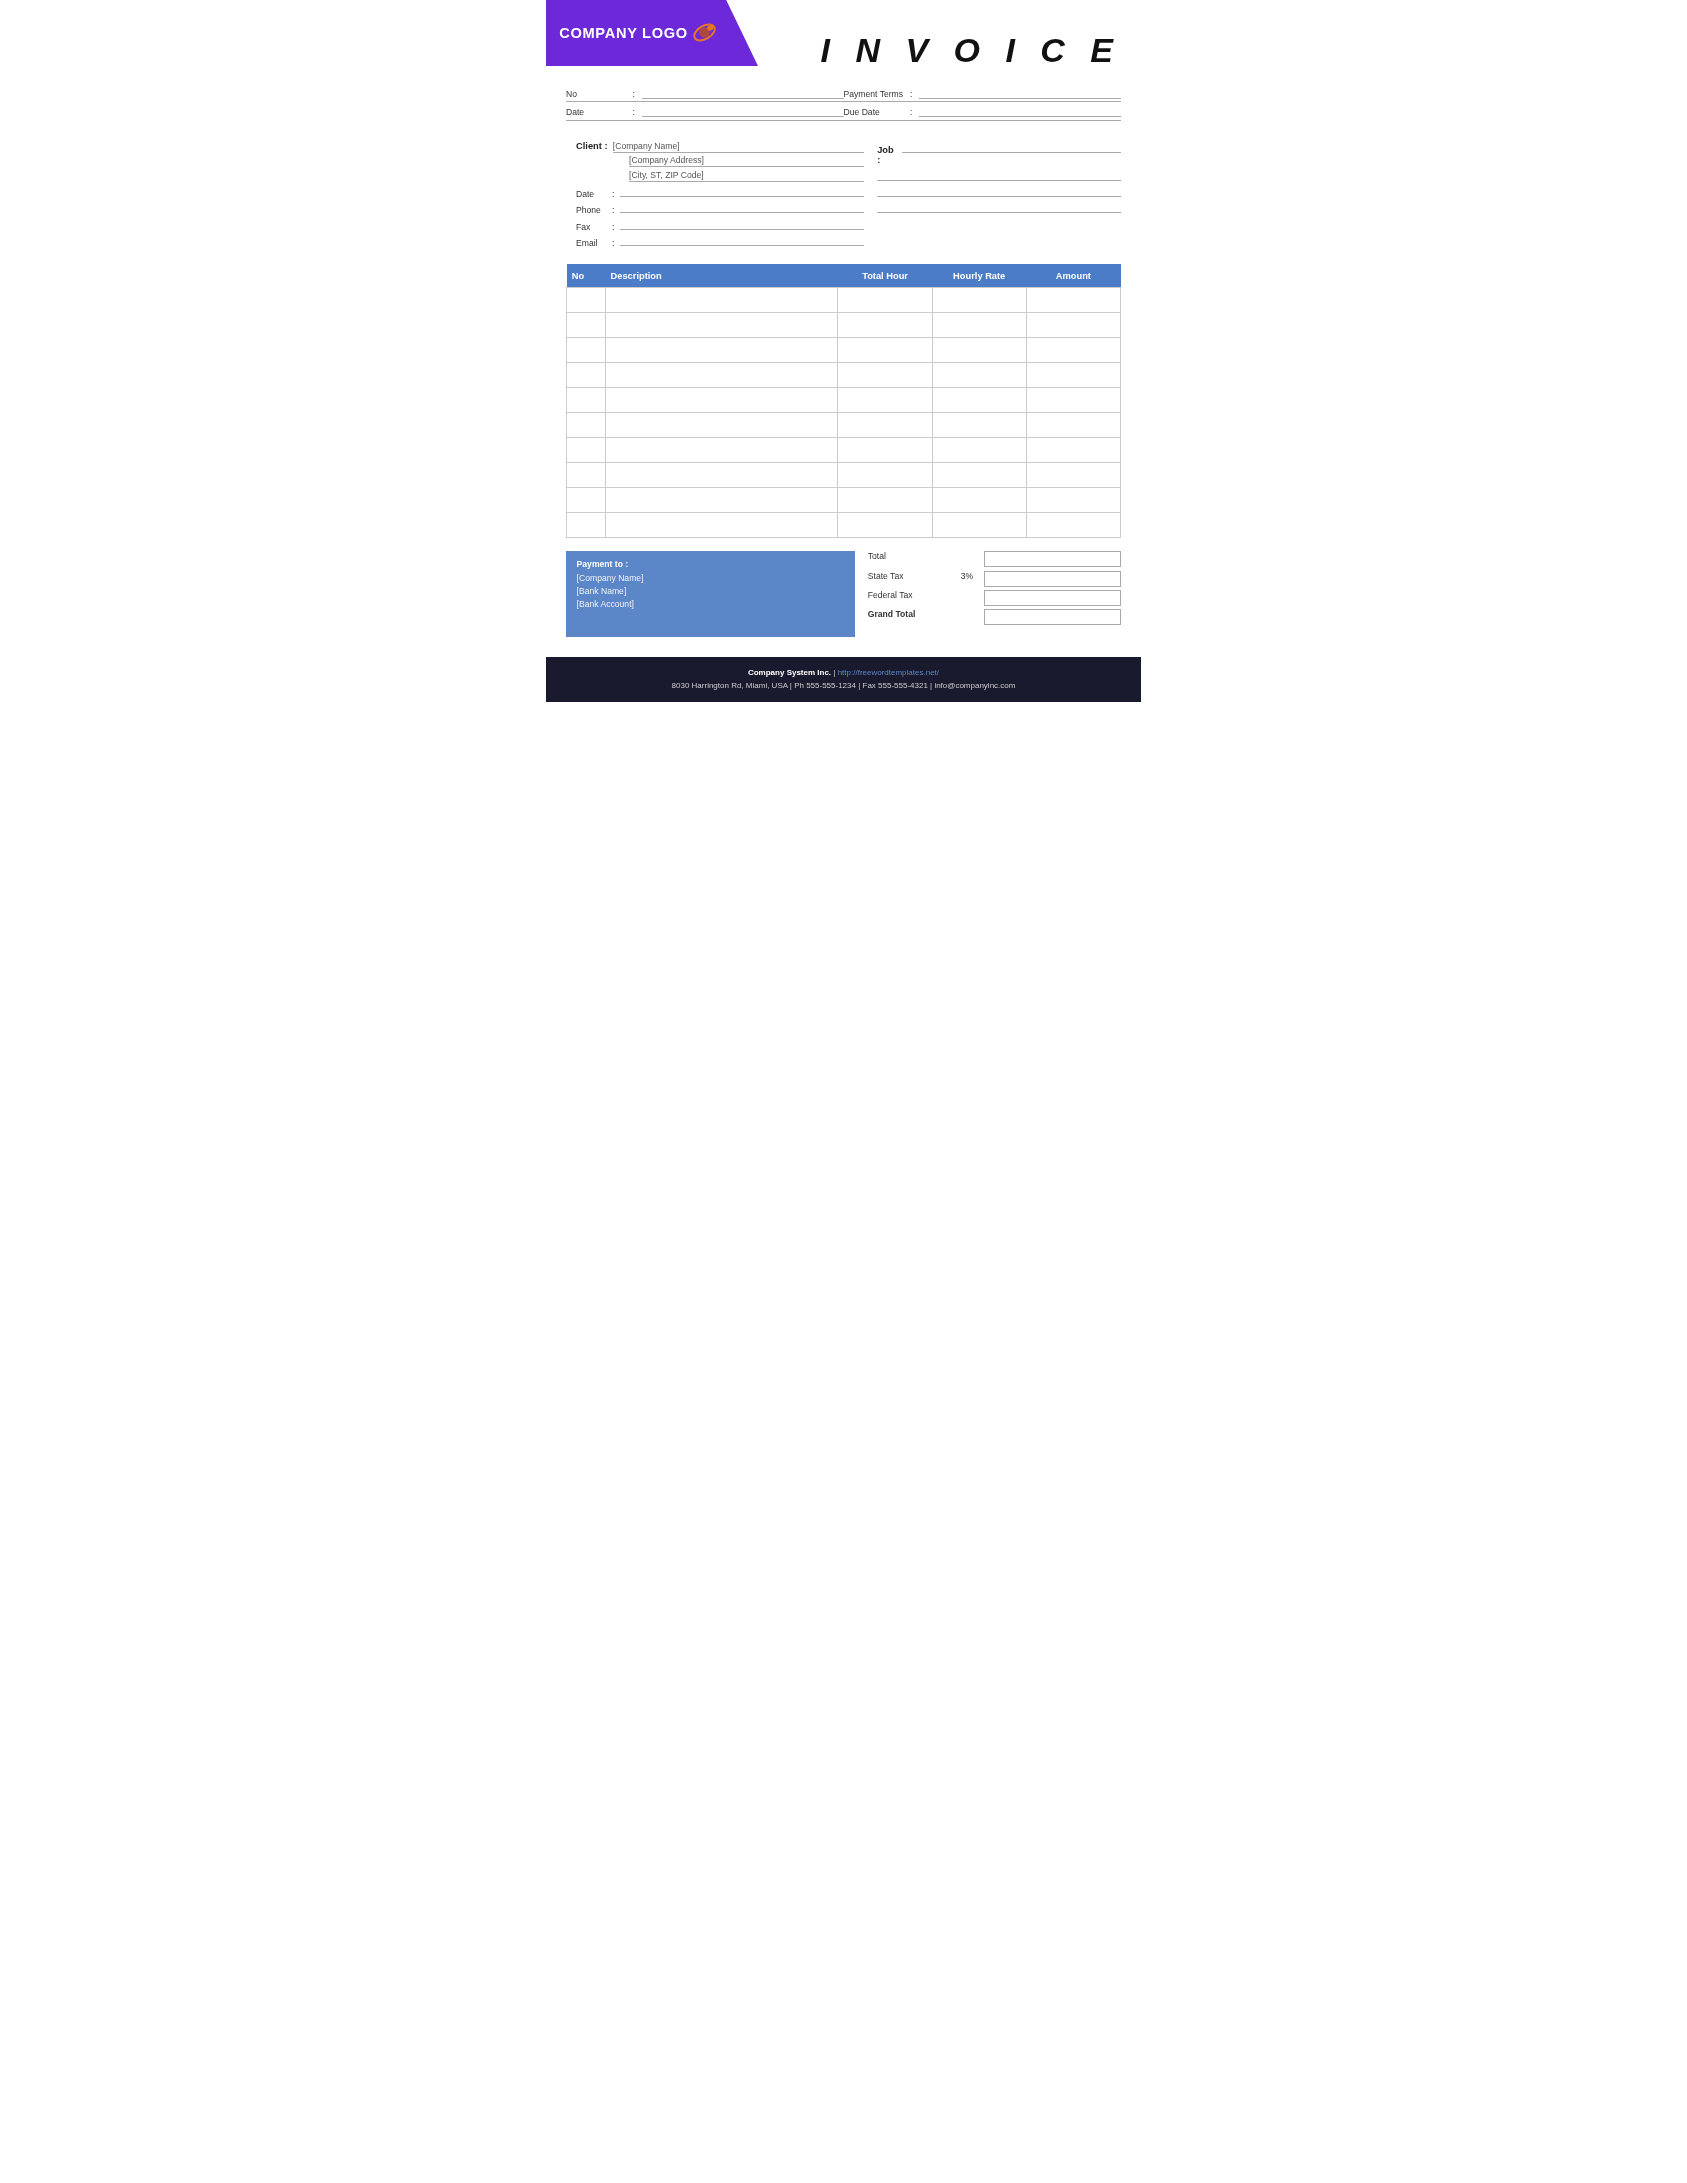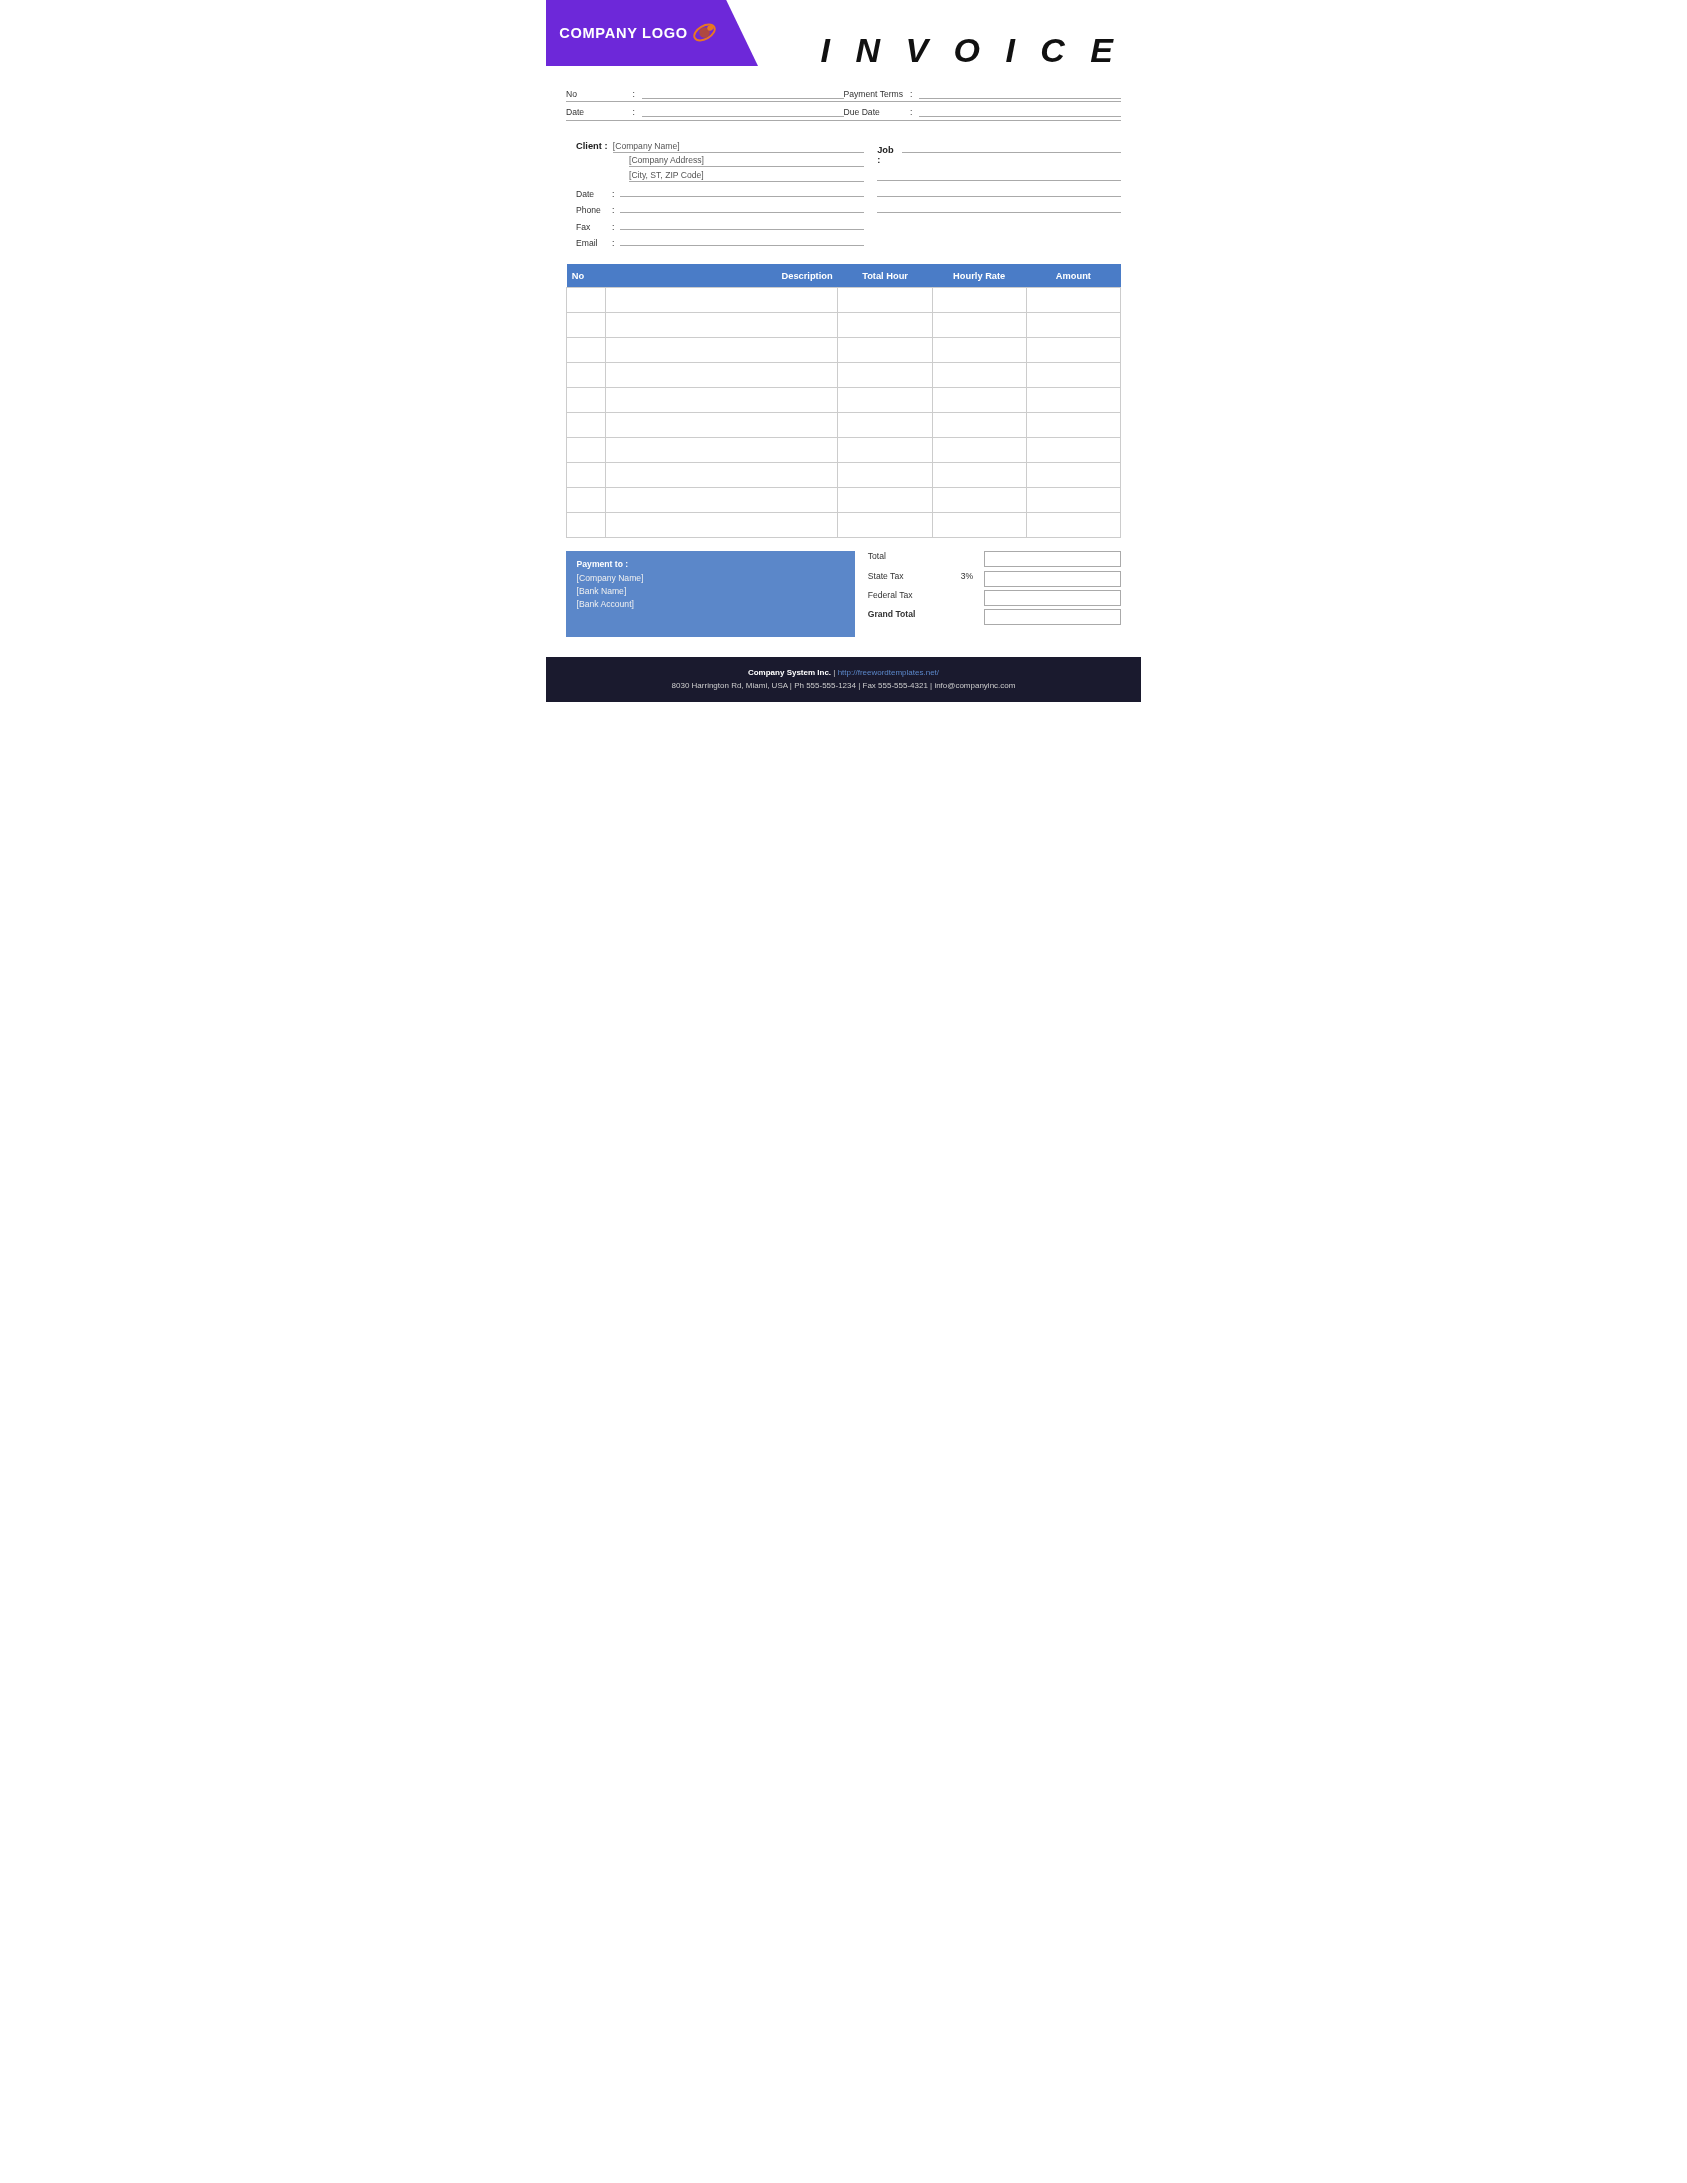--- a/index.html
+++ b/index.html
@@ -146,21 +146,21 @@
       padding: 6.6px 5.3px;
       font-weight: bold;
       font-size: 9.3px;
     }
     .invoice-table thead th:first-child {
       width: 7%;
       text-align: left;
     }
     .invoice-table thead th:nth-child(2) {
       width: 42%;
-      text-align: right;
+      text-align: left;
     }
     .invoice-table thead th:nth-child(3) {
       width: 17%;
       text-align: center;
     }
     .invoice-table thead th:nth-child(4) {
       width: 17%;
       text-align: center;
     }
     .invoice-table thead th:nth-child(5) {

